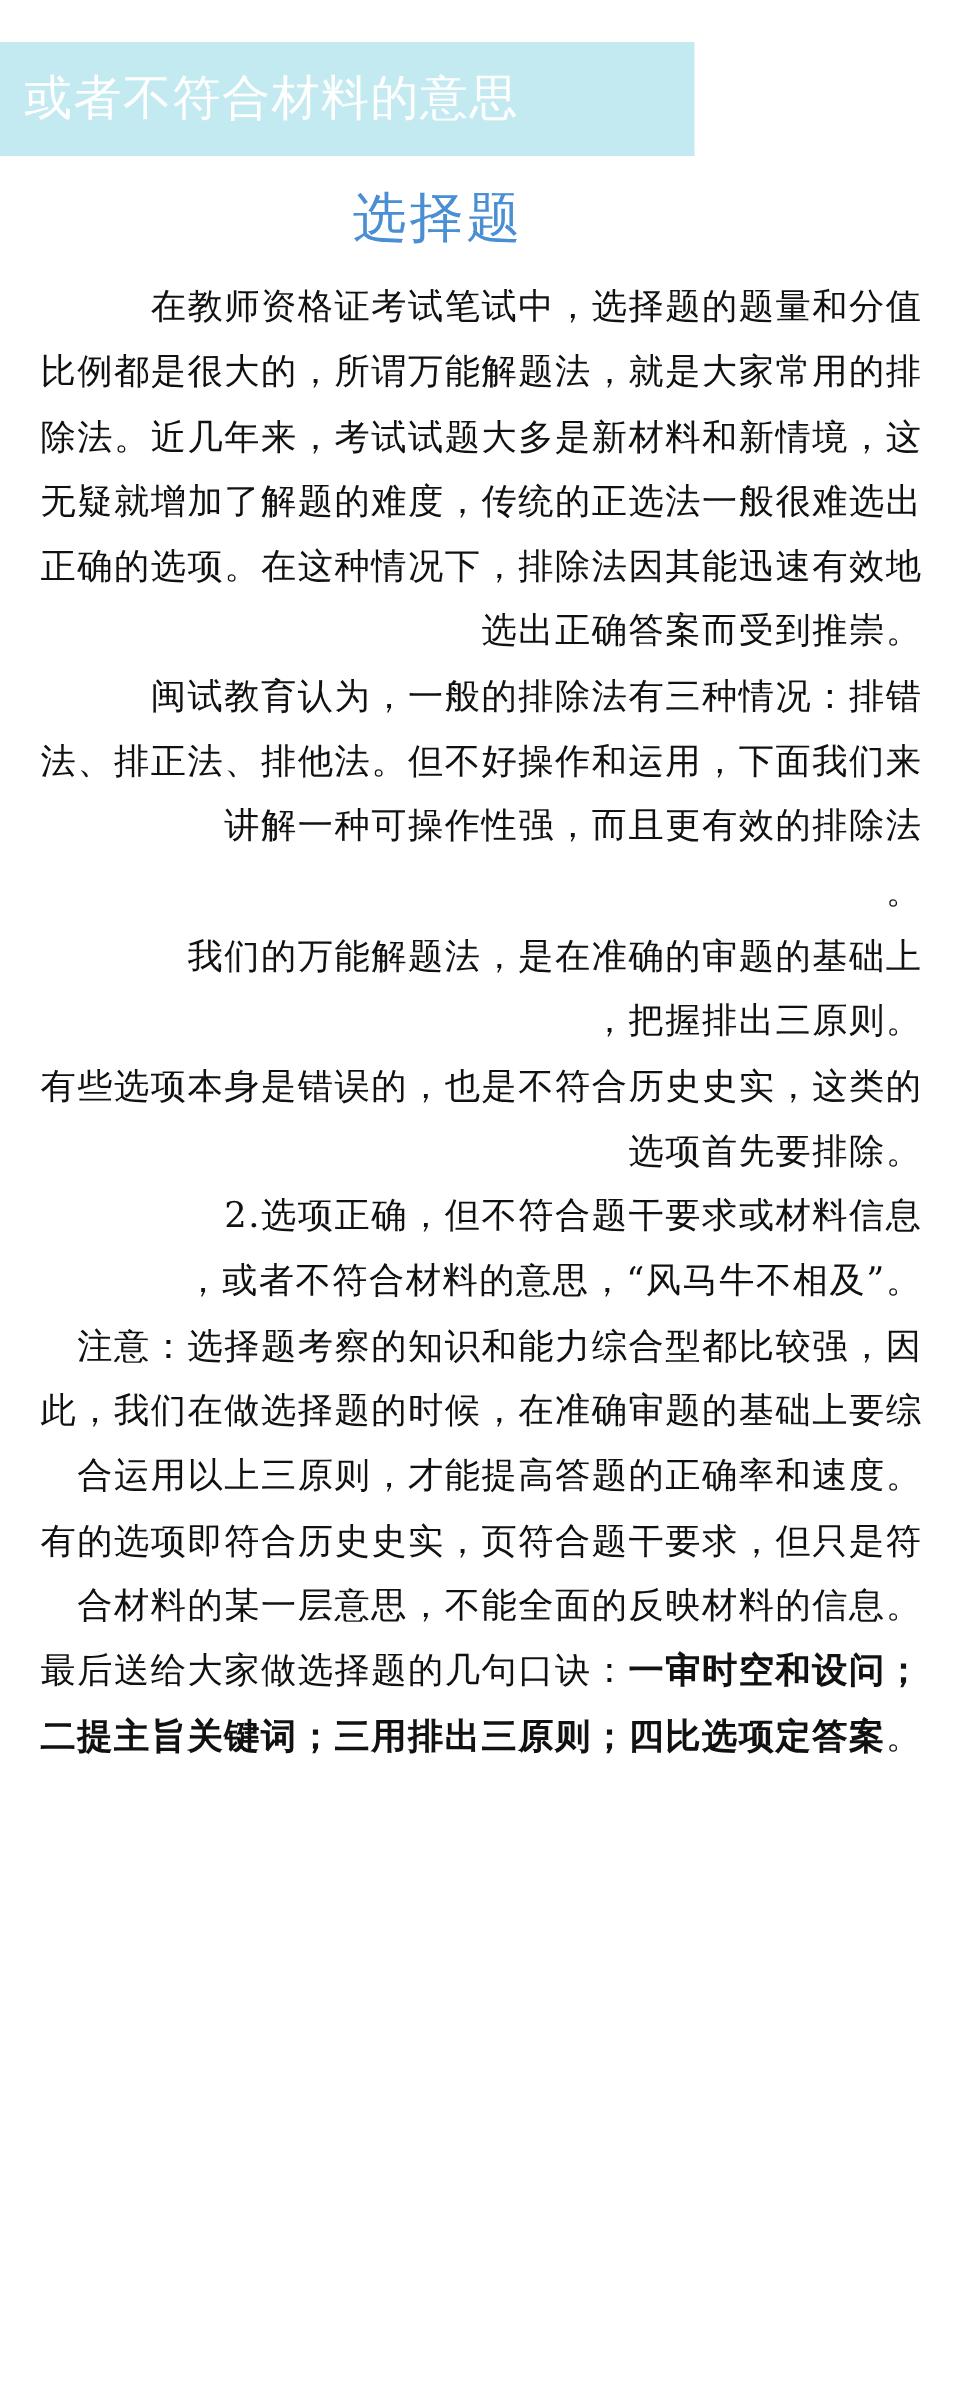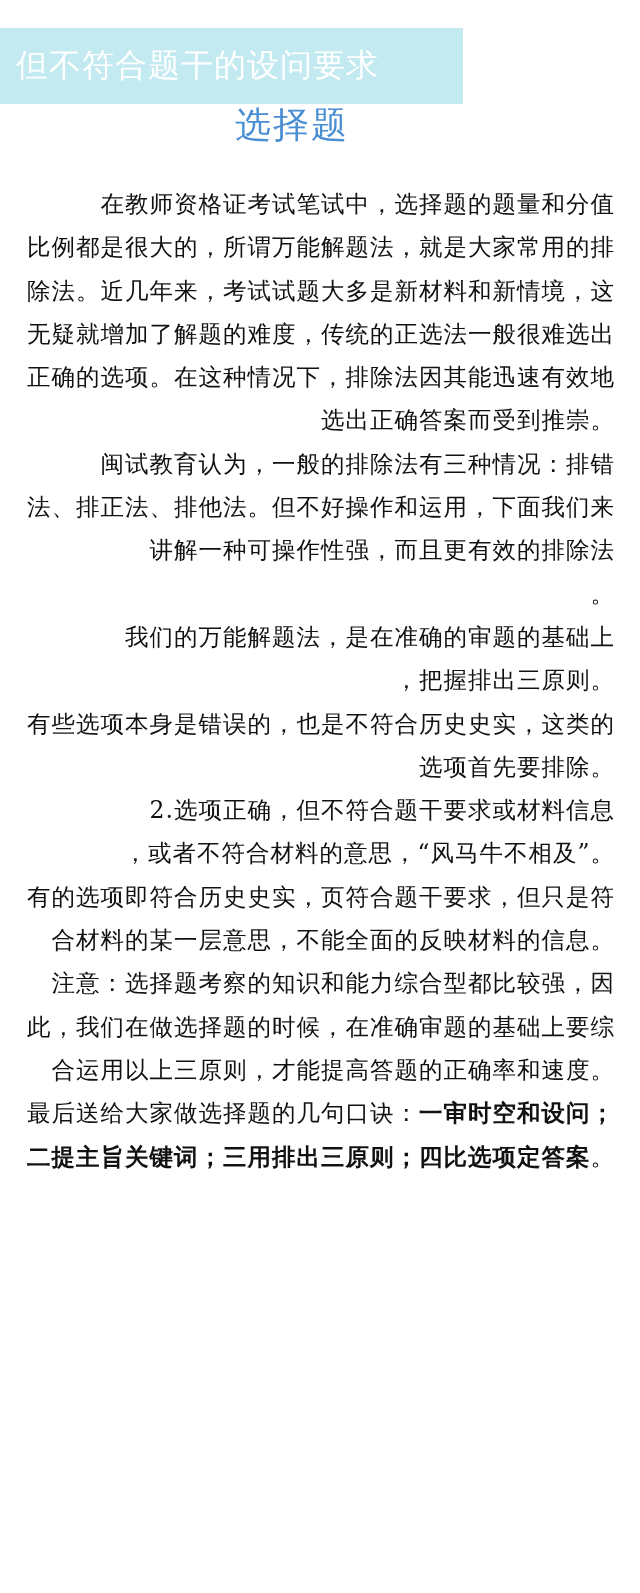--- a/index.html
+++ b/index.html
@@ -22,48 +22,48 @@
     .brand { position: absolute; left: 490px; top: 20px; width: 120px; text-align: center; }
     .brand-cn {
       font-family: "DejaVu Serif", serif; font-size: 27px; color: #bde4ee;
       letter-spacing: 1px; line-height: 30px; white-space: nowrap;
     }
     .brand-en {
       font-family: "DejaVu Sans Mono", "Liberation Mono", monospace;
       font-size: 10px; color: #bde4ee; letter-spacing: 0.5px; line-height: 12px; margin-top: 2px;
     }
     .page-title {
-      position: absolute; top: 102px; left: 0; width: 584px; text-align: center;
+      position: absolute; top: 122px; left: 0; width: 584px; text-align: center;
       font-family: Liberation Serif, serif;
       font-size: 36px; color: #4a8ed3; letter-spacing: 2px; line-height: 46px;
     }
     .content {
       position: absolute; top: 183px; left: 25px; width: 590px;
       font-size: 23.5px; line-height: 43.3px; letter-spacing: 1px;
     }
     .content p { margin: 0; text-align: right; }
     .indent { text-indent: 52px; }
     .bold { font-weight: bold; }
   </style>
 </head>
 <body>
 
 <div class="header">
   <div class="banner">
-    <div class="banner-title">但不符合题干的设问要求</div>
+    <div class="banner-title">或者不符合材料的意思</div>
   </div>
 </div>
 
 <div class="page-title">选择题</div>
 
 <div class="content">
   <p class="indent">在教师资格证考试笔试中，选择题的题量和分值比例都是很大的，所谓万能解题法，就是大家常用的排除法。近几年来，考试试题大多是新材料和新情境，这无疑就增加了解题的难度，传统的正选法一般很难选出正确的选项。在这种情况下，排除法因其能迅速有效地选出正确答案而受到推崇。</p>
   <p class="indent"><span>闽试教育认为，一般的排除法有三种情况：排错法、排正法、排他法。但不好操作和运用，下面我们来讲解一种可操作性强，而且更有效的排除法</span></p>
   <p>。</p>
   <p class="indent">我们的万能解题法，是在准确的审题的基础上</p>
   <p>，把握排出三原则。</p>
   <p>有些选项本身是错误的，也是不符合历史史实，这类的选项首先要排除。</p>
   <p>2.选项正确，但不符合题干要求或材料信息</p>
   <p>，或者不符合材料的意思，“风马牛不相及”。</p>
+  <p>注意：选择题考察的知识和能力综合型都比较强，因此，我们在做选择题的时候，在准确审题的基础上要综合运用以上三原则，才能提高答题的正确率和速度。</p>
   <p>有的选项即符合历史史实，页符合题干要求，但只是符合材料的某一层意思，不能全面的反映材料的信息。</p>
-  <p>注意：选择题考察的知识和能力综合型都比较强，因此，我们在做选择题的时候，在准确审题的基础上要综合运用以上三原则，才能提高答题的正确率和速度。</p>
   <p><span>最后送给大家做选择题的几句口诀：</span><span class="bold">一审时空和设问；二提主旨关键词；三用排出三原则；四比选项定答案</span><span>。</span></p>
 </div>
 
 </body></html>

